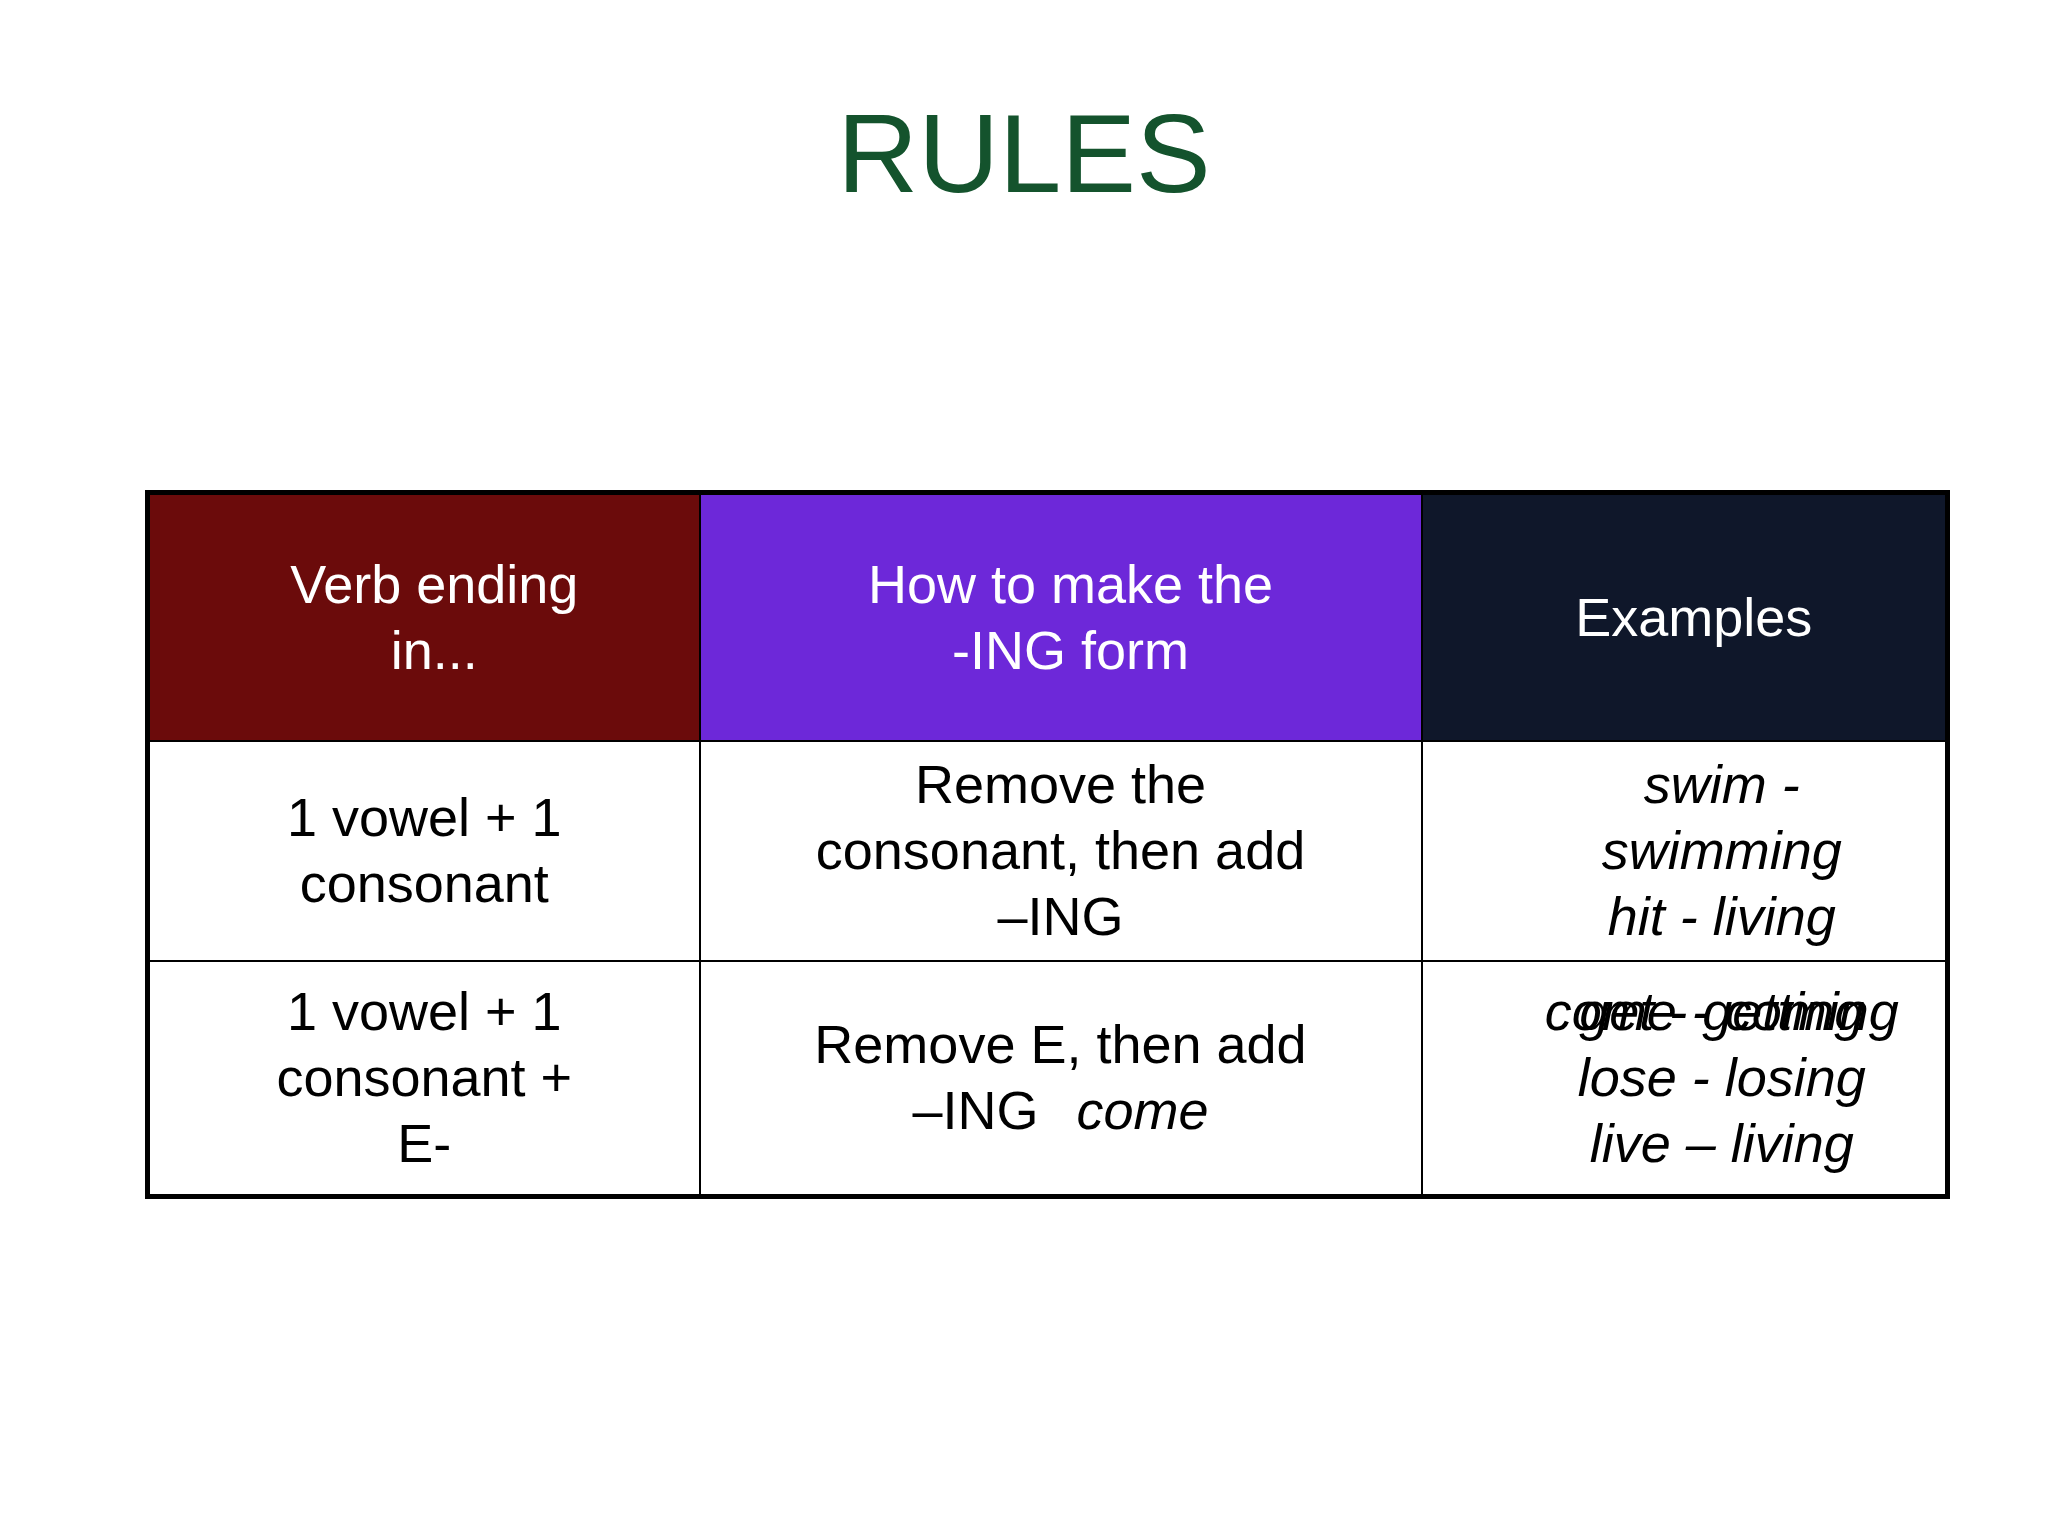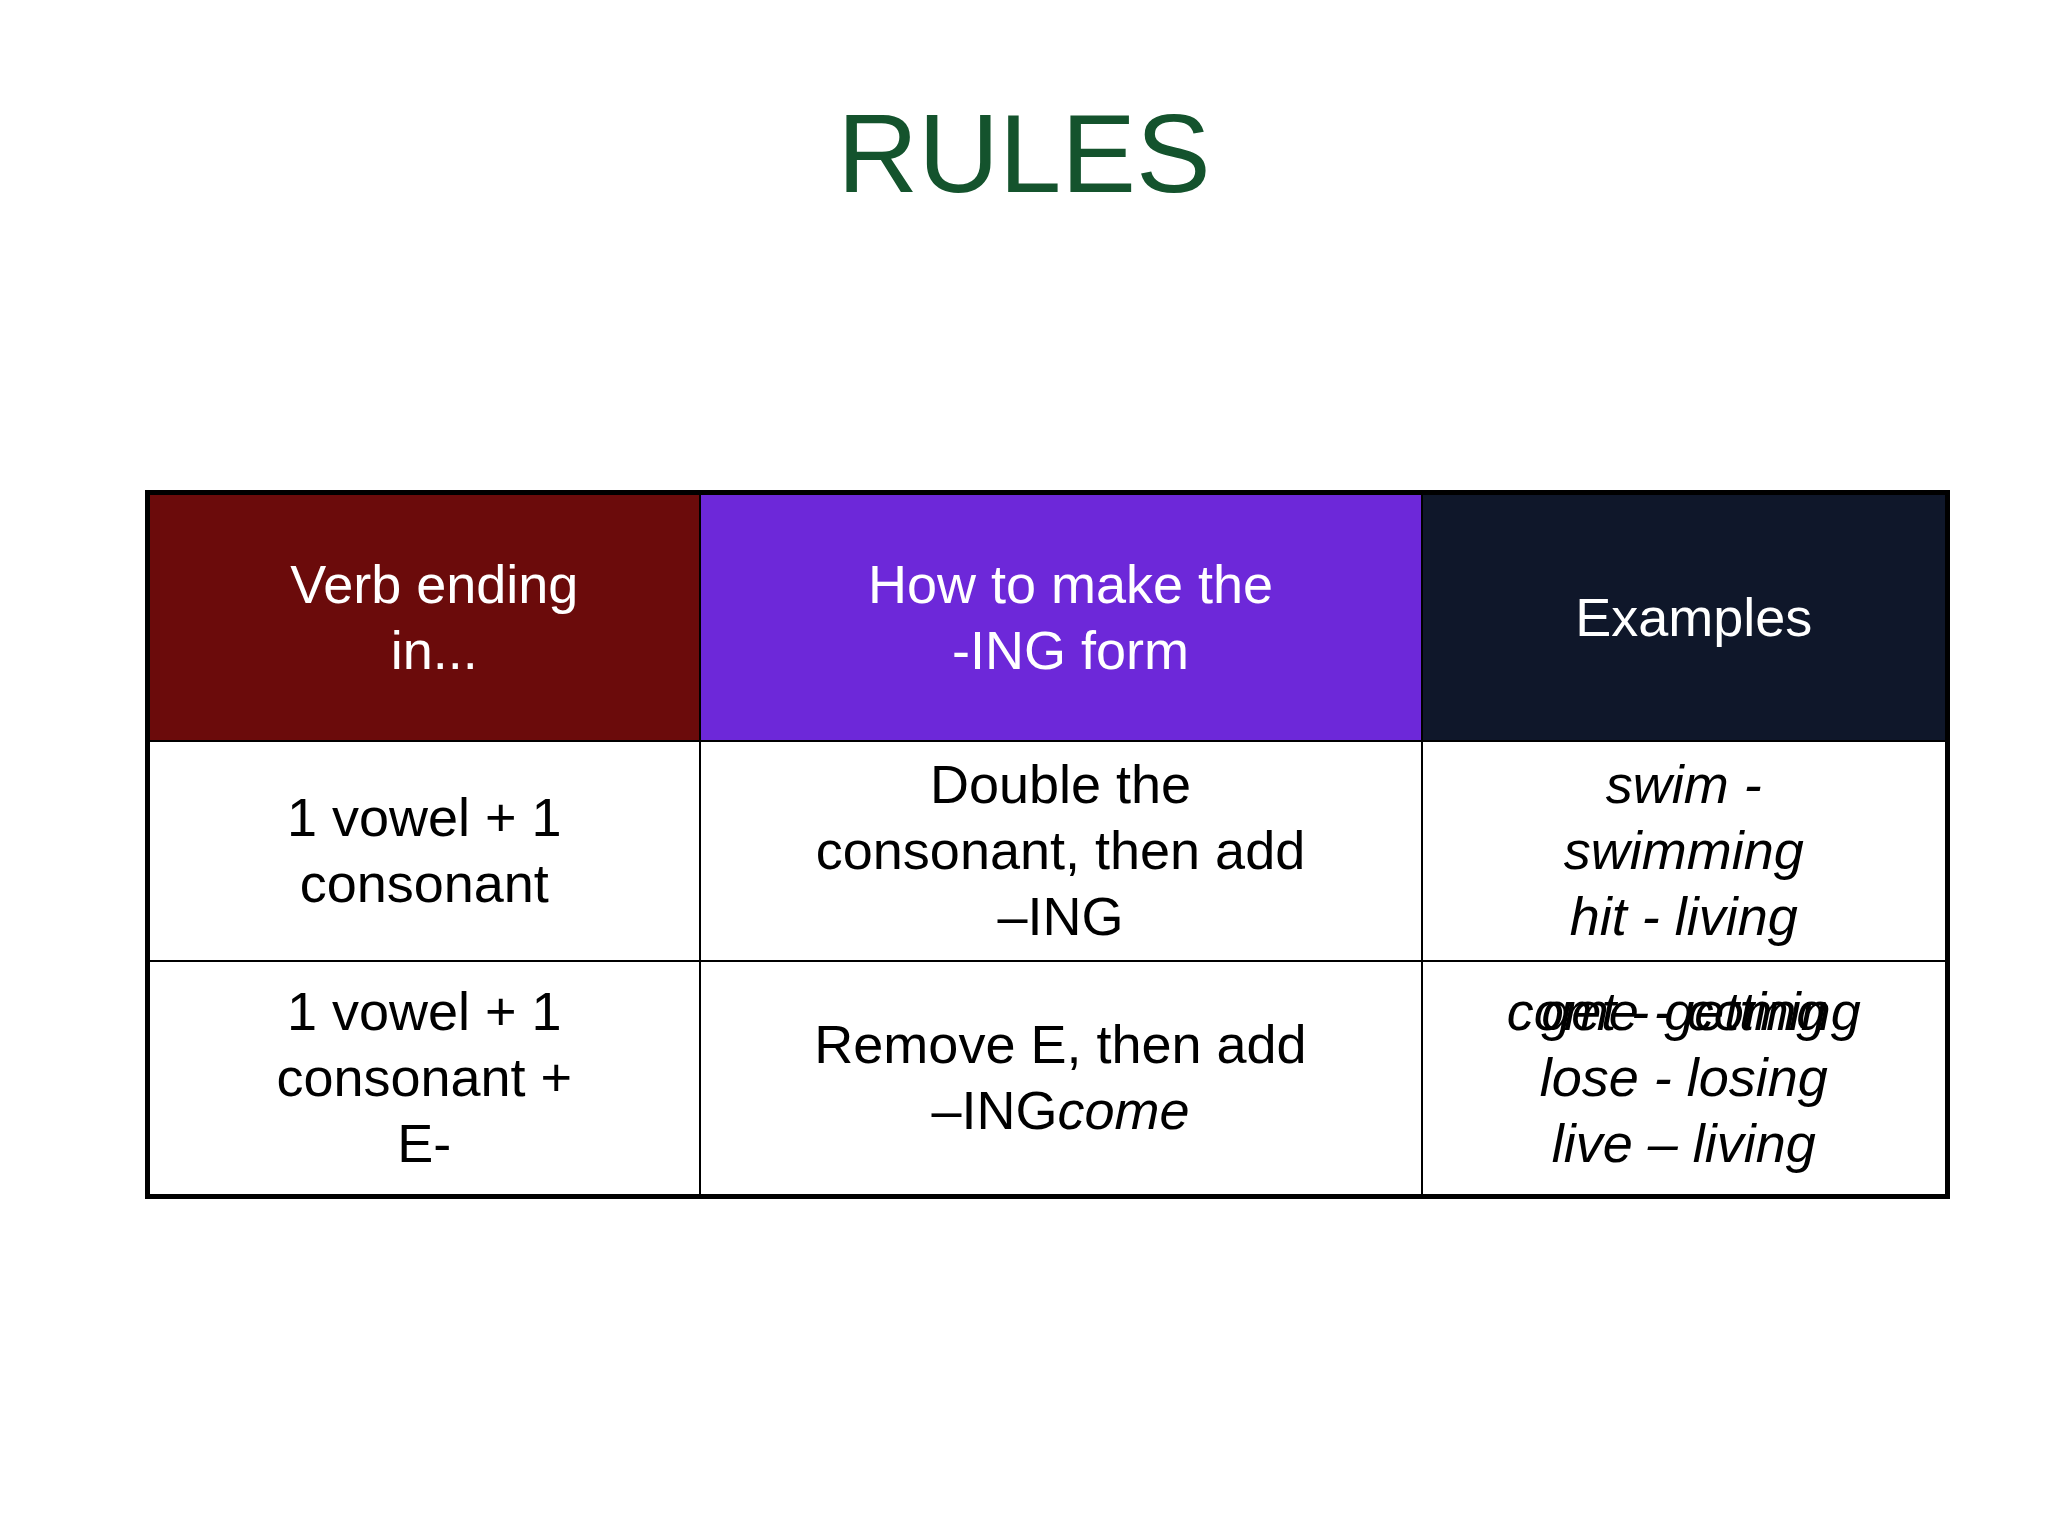--- a/index.html
+++ b/index.html
@@ -81,21 +81,21 @@
   .r3 td { height: 224px; }
 
   .cellbox {
     position: relative;
     width: 100%;
     overflow: visible;
     white-space: normal;
     word-wrap: break-word;
   }
 
-  .ital { font-style: italic; }
+  .ital { font-style: italic; margin-left: 38px; }
 
   
   .stack {
     position: relative;
     display: block;
     height: 66px;
   }
   .stack > span {
     position: absolute;
     left: 0;
@@ -143,21 +143,21 @@
 
       <tr class="bodyrow r1">
         <td>
           <div class="cellbox">
             <span>1 vowel + 1</span><br>
             <span>consonant</span>
           </div>
         </td>
         <td>
           <div class="cellbox">
-            <span>Double the</span><br>
+            <span>Remove the</span><br>
             <span>consonant, then add</span><br>
             <span>–ING</span>
           </div>
         </td>
         <td>
           <div class="cellbox ital">
             <span>swim -</span><br>
             <span>swimming</span><br>
             <span>hit - living</span>
           </div>

